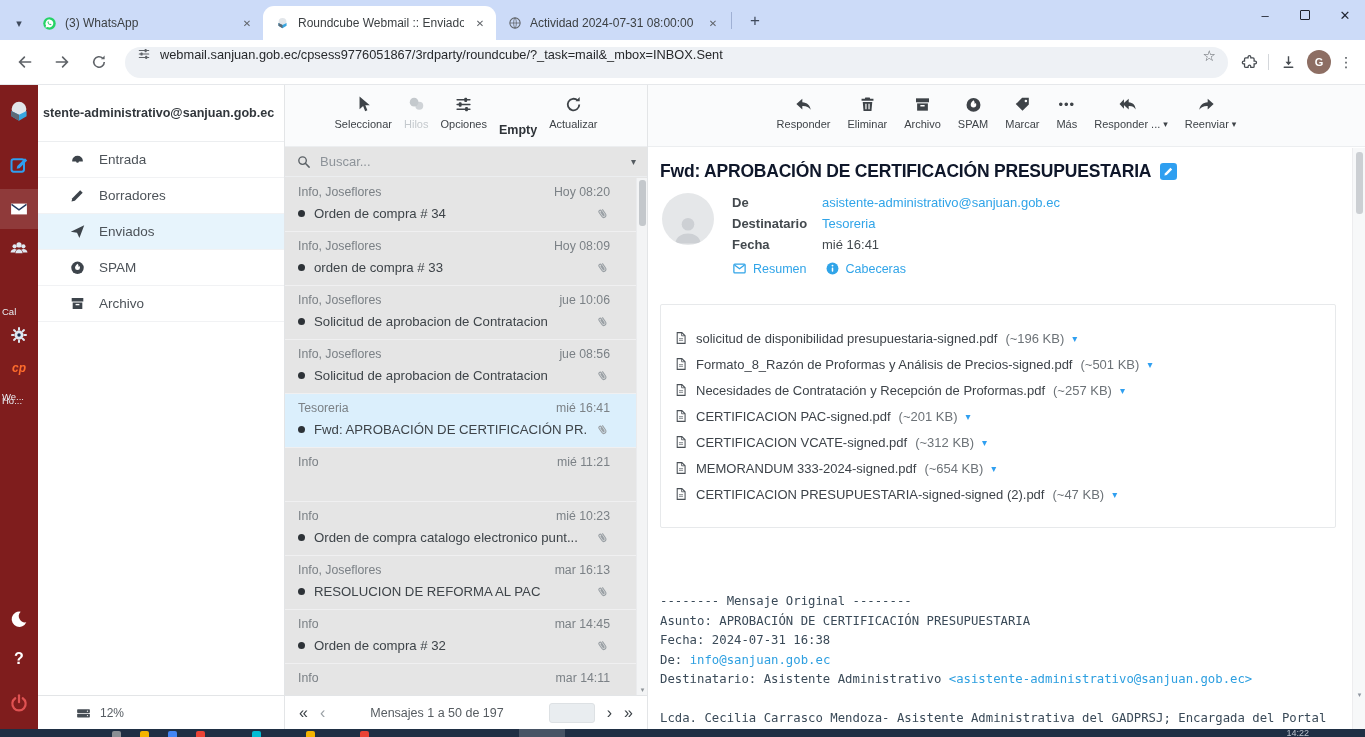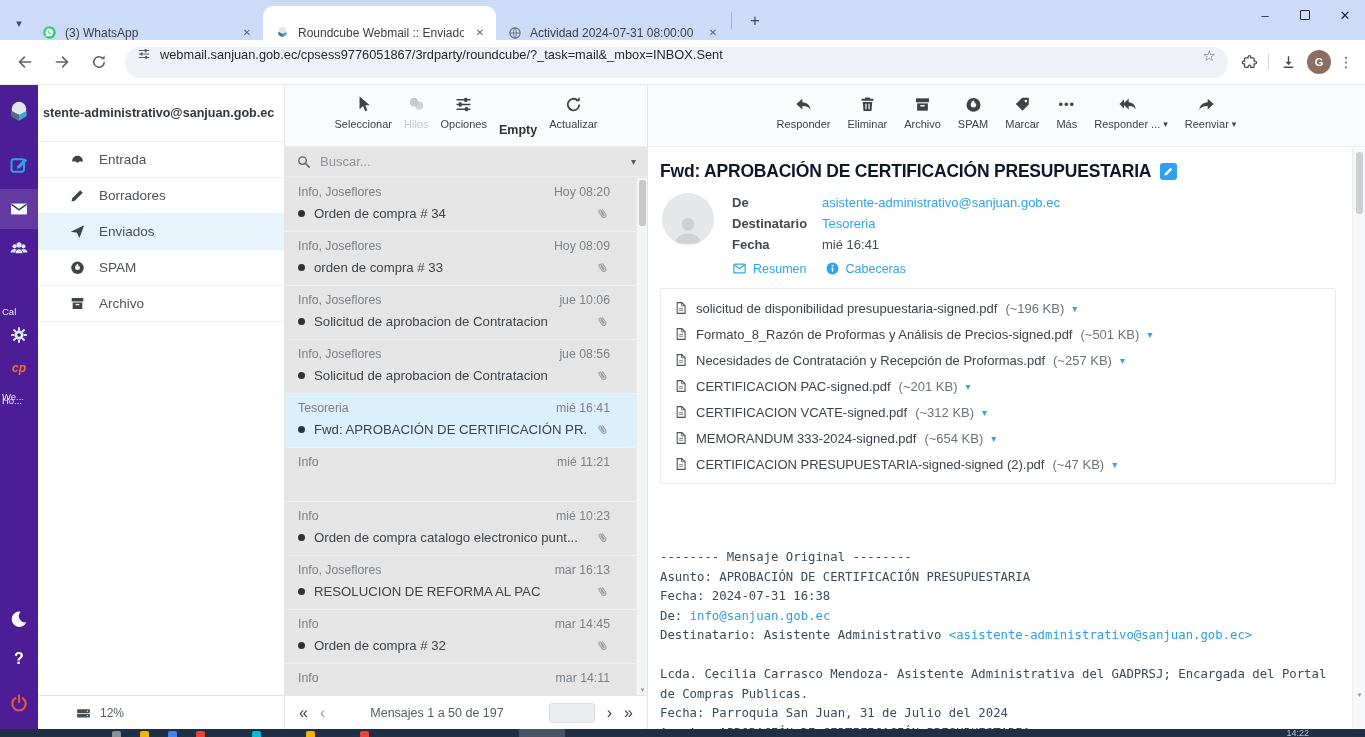--- a/index.html
+++ b/index.html
@@ -4,21 +4,21 @@
 <style>
 *{margin:0;padding:0;box-sizing:border-box}
 html,body{width:1365px;height:737px;overflow:hidden}
 body{font-family:"Liberation Sans",sans-serif;background:#fff;position:relative;color:#3c4043}
 svg{display:block}
 .stage{position:absolute;inset:0}
 
 
 .tabstrip{position:absolute;left:0;top:0;width:1365px;height:40px;background:#ccdbf8;display:flex;align-items:flex-end}
 .tsearch{margin:0 0 10px 8px;color:#3f4a5c;font-size:11px;width:22px;text-align:center}
-.tab{height:34px;width:233px;display:flex;align-items:flex-end;gap:8px;padding:0 8px 0 12px;border-radius:11px 11px 0 0;font-size:12px;color:#3c4043}
+.tab{height:34px;width:233px;display:flex;align-items:center;gap:8px;padding:0 8px 0 12px;border-radius:11px 11px 0 0;font-size:12px;color:#3c4043}
 .tab.active{background:#fff}
 .tab .tt{flex:1;white-space:nowrap;overflow:hidden}
 .tclose{width:16px;height:16px;display:flex;align-items:center;justify-content:center;font-size:10px;color:#5f6368;border-radius:50%;flex:none}
 .tabdiv{width:1px;height:17px;background:#9fb0d4;margin:0 5px 11px 2px}
 .newtab{font-size:17px;color:#3f4a5c;margin:0 0 9px 6px;width:24px;text-align:center}
 .winctl{margin-left:auto;display:flex;align-self:flex-start}
 .winbtn{width:40px;height:30px;display:flex;align-items:center;justify-content:center;color:#1f2430;font-size:13px}
 .maxbox{width:10px;height:10px;border:1.5px solid #1f2430;border-radius:1px}
 
 
@@ -33,21 +33,21 @@
 .rico{width:26px;height:26px;display:flex;align-items:center;justify-content:center;color:#474c52}
 .rico svg{width:17px;height:17px}
 .vsep{width:1px;height:16px;background:#d4d7db}
 .avatar{width:24px;height:24px;border-radius:50%;background:#8d6e63;color:#fff;font-size:11px;font-weight:bold;display:flex;align-items:center;justify-content:center}
 .menu3{font-size:14px;color:#474c52;width:18px;text-align:center}
 
 
 .app{position:absolute;left:0;top:85px;width:1365px;height:644px;display:flex}
 
 
-.appbar{width:38px;background:#4c1d95;position:relative;flex:none}
+.appbar{width:38px;background:#7f1d1d;position:relative;flex:none}
 .ab{position:absolute;left:0;width:38px;display:flex;justify-content:center;color:#dfe7f0}
 .ab svg{width:20px;height:20px}
 .ab.active-bg{background:rgba(255,255,255,.13);height:40px;align-items:center}
 .ablabel{font-size:9.5px;color:#e8edf2;white-space:nowrap;overflow:hidden;width:38px;padding-left:2px}
 .cp{color:#ff6c2c;font-weight:bold;font-style:italic;font-size:12px}
 .help{color:#fff;font-weight:bold;font-size:16px}
 
 
 .folders{width:247px;background:#fff;border-right:1px solid #e3e5e7;position:relative;flex:none}
 .acct{height:57px;border-bottom:1px solid #eceef0;display:flex;align-items:center;padding:0 2px 0 5px;font-weight:bold;font-size:12.6px;color:#32373c;white-space:nowrap;overflow:hidden}
@@ -99,21 +99,21 @@
 .avatarbig{width:52px;height:52px;border-radius:50%;background:#e5e7e9;overflow:hidden;display:flex;align-items:flex-end;justify-content:center;flex:none}
 .avatarbig svg{width:36px;height:36px;color:#cdd0d4;margin-bottom:-3px}
 .hfields{font-size:13px;padding-top:2px}
 .hrow{display:flex;margin-bottom:6px}
 .hlabel{width:90px;font-weight:bold;color:#43494e}
 .hval{color:#43494e}
 .hval.link{color:#30a4e8}
 .hlinks{display:flex;gap:18px;margin-top:9px;align-items:center;font-size:12.5px;color:#30a4e8}
 .hlink{display:flex;align-items:center;gap:6px}
 .hlink svg{width:15px;height:15px}
-.attbox{margin-top:12px;border:1px solid #e7e9eb;border-radius:2px;padding:6px 13px;font-size:13px}
+.attbox{margin-top:28px;border:1px solid #e7e9eb;border-radius:2px;padding:20px 13px;font-size:13px}
 .att{display:flex;align-items:center;gap:8px;padding:5px 0}
 .att.inline{display:inline-flex;margin-right:28px}
 .apdf{width:14px;height:16px;color:#4a5056;flex:none}
 .aname{color:#3d4349}
 .asize{color:#6c7277}
 .acaret{color:#2f9ff0;font-size:10px}
 .mbody{margin-top:64px;font-family:"DejaVu Sans Mono",monospace;font-size:12.3px;line-height:19.5px;color:#3a4a58;max-width:680px}
 .bodyline{min-height:19.5px;white-space:pre-wrap;word-wrap:break-word}
 .blink{color:#2d9fe0}
 .rscroll{position:absolute;right:0;top:63px;bottom:0;width:13px;background:#f7f8f9;border-left:1px solid #ededef}

